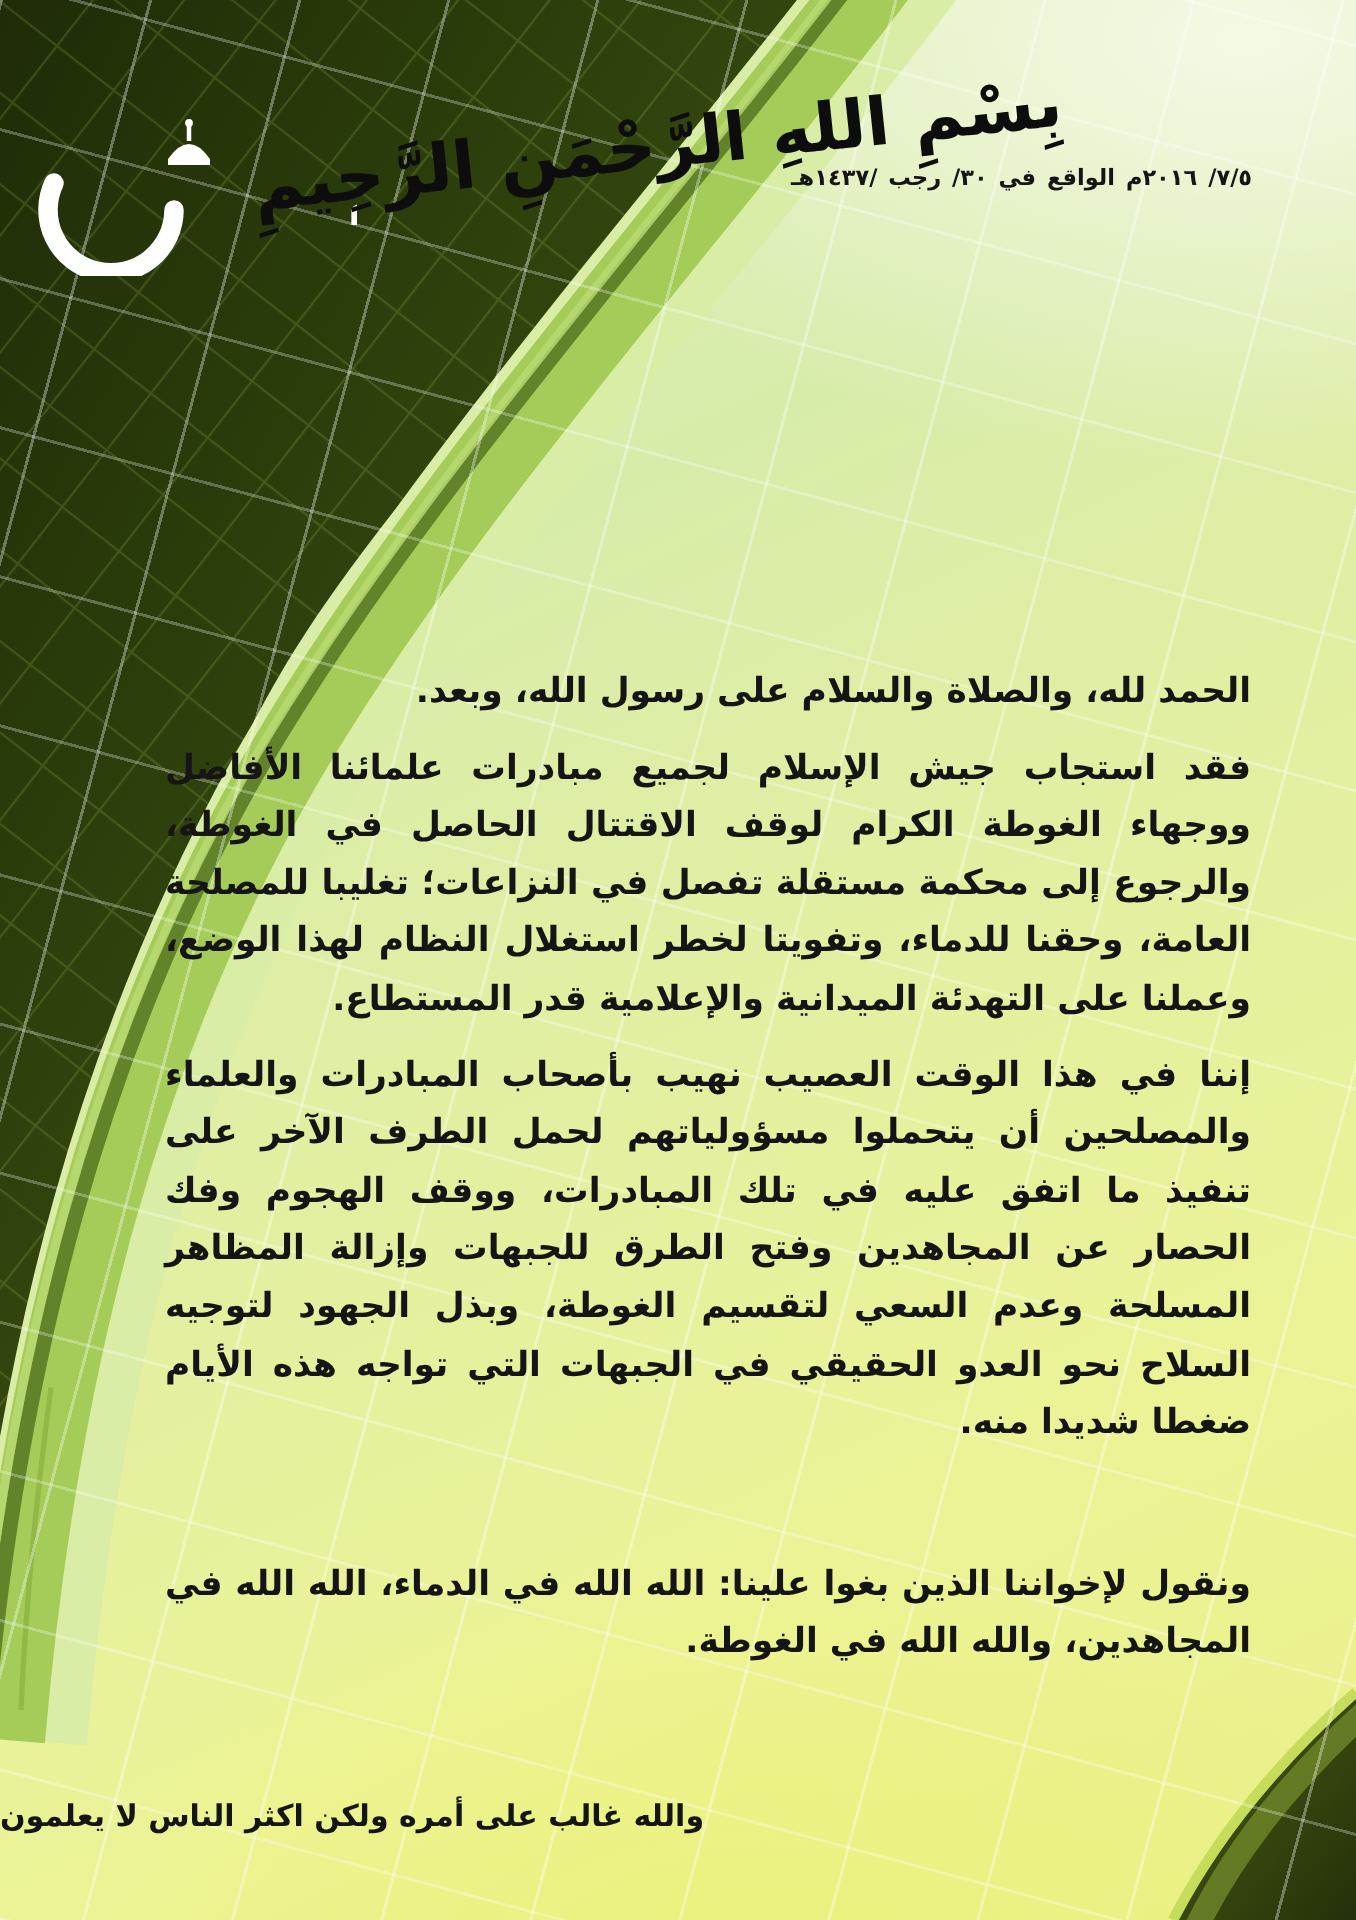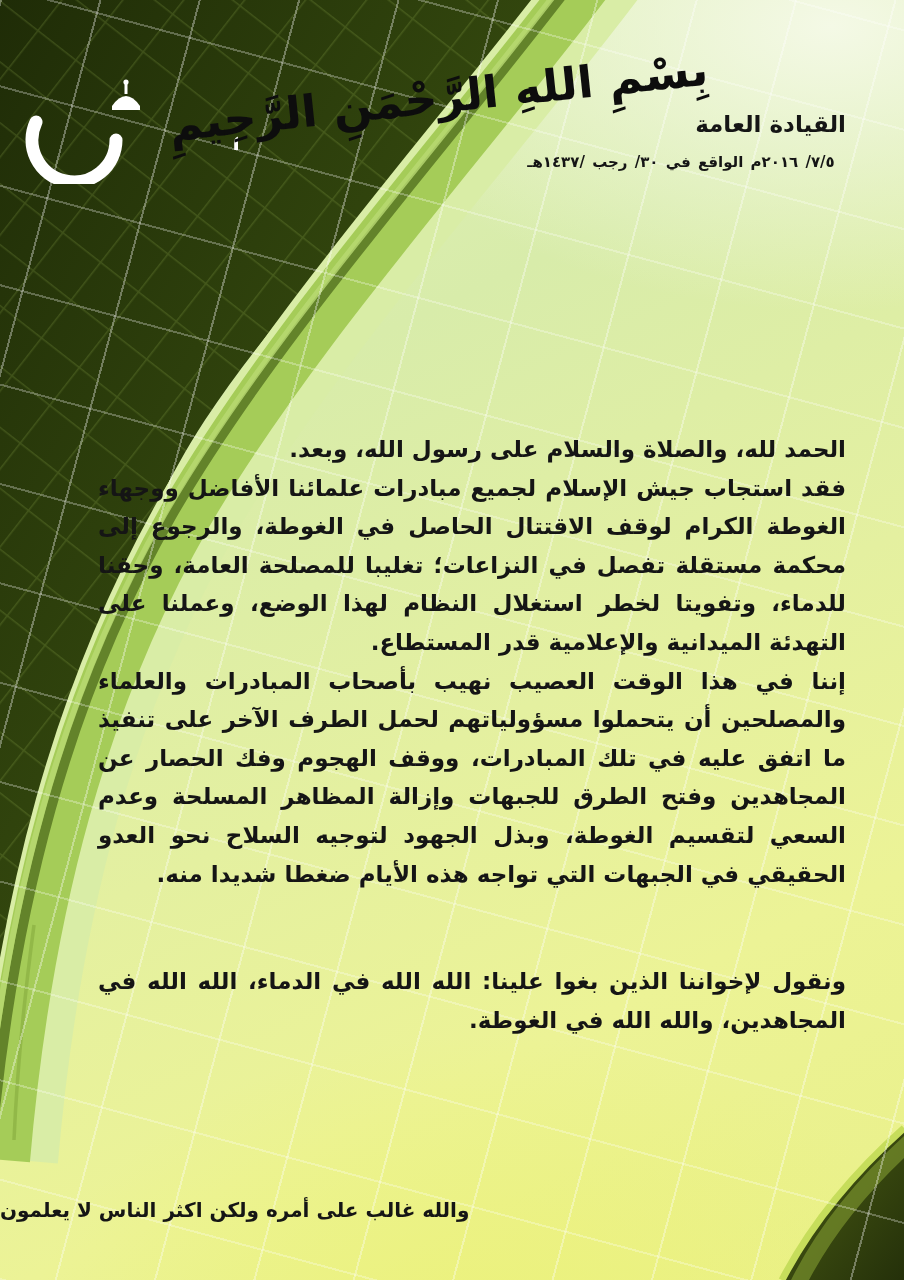--- a/index.html
+++ b/index.html
@@ -50,21 +50,21 @@
     text-align:center;
     font-size:27px;font-weight:bold;color:var(--ink,#151515);
     word-spacing:4px;
   }
   .statement{
     position:absolute;left:98px;right:58px;top:430px;
     color:var(--ink,#151515);
     font-size:23px;font-weight:bold;line-height:38.6px;
     text-align:justify;
   }
-  .statement p{margin:0;}
+  .statement p{margin:12px;}
   .statement p.gap{margin-top:69px;}
   .closing{
     position:absolute;left:0;right:40px;top:1198px;
     text-align:left;
     font-size:20px;font-weight:bold;color:var(--ink,#151515);
   }
 </style>
 </head>
 <body>
 
@@ -118,21 +118,20 @@
         <path d="M98,30 Q112,10 126,30 L126,34 L98,34 Z" fill="#ffffff"></path>
       </g>
       <path d="M22,46 A42,42 0 1 0 102,64" stroke="#ffffff" stroke-width="13" fill="none" stroke-linecap="round"></path>
       <text x="218" y="66" text-anchor="end" direction="rtl" font-family="DejaVu Sans, sans-serif" font-size="33" font-weight="bold" fill="#ffffff">جيش الإسلام</text>
     </svg>
   </div>
 
   <div class="bismillah" dir="rtl">بِسْمِ اللهِ الرَّحْمَنِ الرَّحِيمِ</div>
 
   <div class="letterhead" dir="rtl">
-    <div class="dept">القيادة العامة</div>
     <div class="date-line" dir="ltr"><span>٧/٥/</span> <span>٢٠١٦م</span> <span>الواقع</span> <span>في</span> <span>٣٠/</span> <span>رجب</span> <span>/١٤٣٧هـ</span></div>
   </div>
 
 
   <div class="statement" dir="rtl">
     <p>الحمد لله، والصلاة والسلام على رسول الله، وبعد.</p>
     <p>فقد استجاب جيش الإسلام لجميع مبادرات علمائنا الأفاضل ووجهاء الغوطة الكرام لوقف الاقتتال الحاصل في الغوطة، والرجوع إلى محكمة مستقلة تفصل في النزاعات؛ تغليبا للمصلحة العامة، وحقنا للدماء، وتفويتا لخطر استغلال النظام لهذا الوضع، وعملنا على التهدئة الميدانية والإعلامية قدر المستطاع.</p>
     <p>إننا في هذا الوقت العصيب نهيب بأصحاب المبادرات والعلماء والمصلحين أن يتحملوا مسؤولياتهم لحمل الطرف الآخر على تنفيذ ما اتفق عليه في تلك المبادرات، ووقف الهجوم وفك الحصار عن المجاهدين وفتح الطرق للجبهات وإزالة المظاهر المسلحة وعدم السعي لتقسيم الغوطة، وبذل الجهود لتوجيه السلاح نحو العدو الحقيقي في الجبهات التي تواجه هذه الأيام ضغطا شديدا منه.</p>
     <p class="gap">ونقول لإخواننا الذين بغوا علينا: الله الله في الدماء، الله الله في المجاهدين، والله الله في الغوطة.</p>
   </div>

